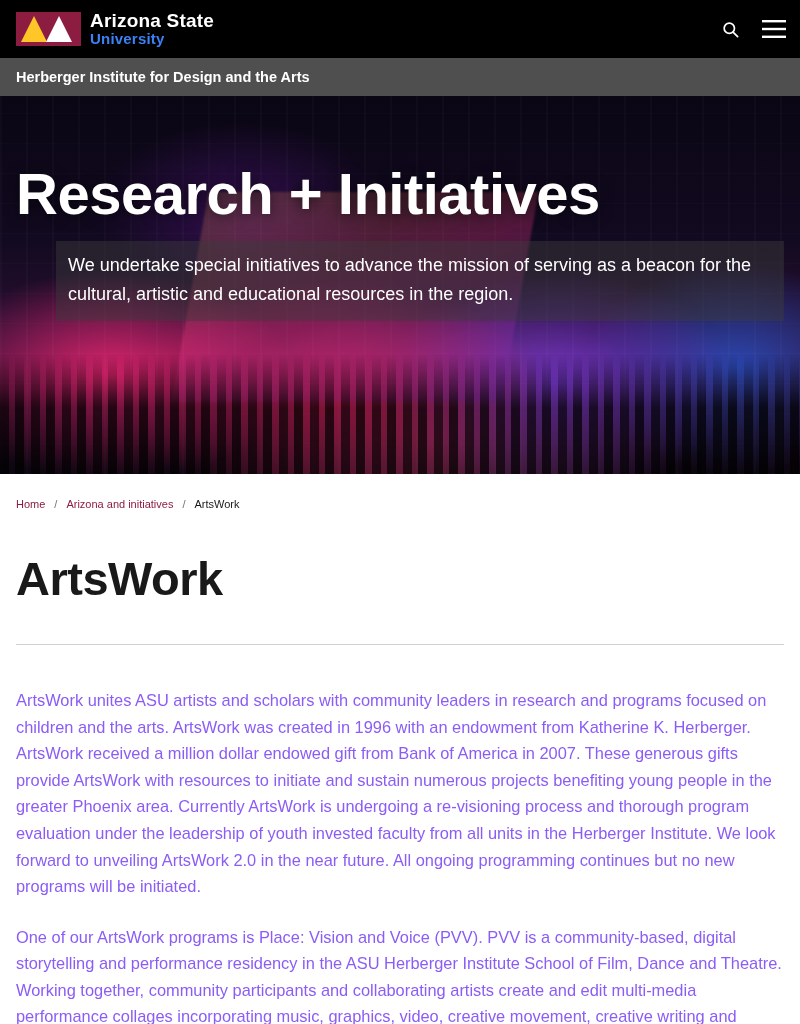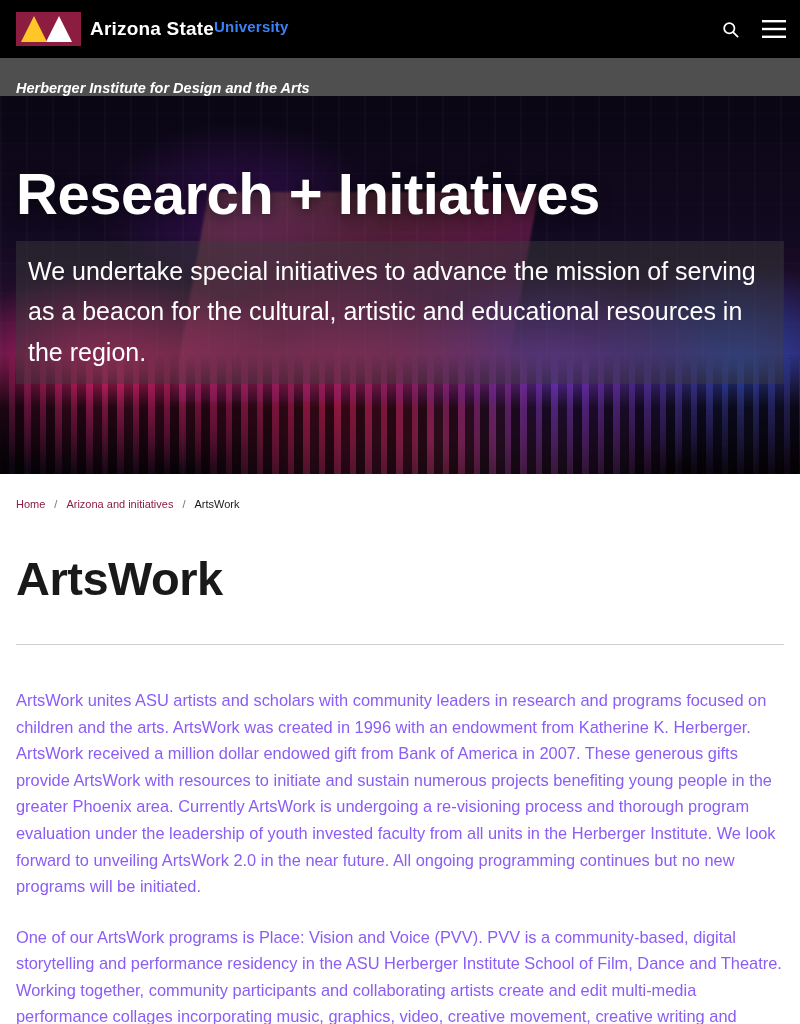--- a/index.html
+++ b/index.html
@@ -46,21 +46,21 @@
   .logo-mark .a2 {
     position: absolute;
     left: 30px; top: 4px;
     width: 0; height: 0;
     border-left: 13px solid transparent;
     border-right: 13px solid transparent;
     border-bottom: 26px solid #ffffff;
   }
   .logo-text {
     display: flex;
-    flex-direction: row;
+    flex-direction: column;
     line-height: 1.05;
     justify-content: center;
   }
   .logo-text .l1 {
     color: #ffffff;
     font-size: 19px;
     font-weight: bold;
     letter-spacing: .2px;
   }
   .logo-text .l2 {
@@ -85,23 +85,22 @@
     cursor: pointer;
     line-height: 0;
   }
   .icon-btn svg { display: block; }
 
   
   .unitbar {
     background: #4f4f4f;
     height: 38px;
     display: flex;
-    align-items: flex-end;
+    align-items: center;
     padding: 0 16px;
-    font-style: italic;
   }
   .unitbar a {
     color: #ffffff;
     font-size: 14.5px;
     font-weight: bold;
     text-decoration: none;
   }
 
   
   .hero {
@@ -166,22 +165,23 @@
     color: #ffffff;
     letter-spacing: -.5px;
     text-shadow: 0 2px 14px rgba(0,0,0,.6);
   }
   .hero-sub {
     margin-top: 16px;
     max-width: 770px;
     background: rgba(60,60,60,.45);
     padding: 10px 12px 12px 12px;
     color: #ffffff;
-    font-size: 25px;
+    font-size: 18px;
     line-height: 1.62;
+    margin-left: 40px;
   }
 
   
   .content {
     padding: 0 16px;
   }
   .breadcrumb {
     padding: 24px 0 6px 0;
     font-size: 11px;
     color: #191919;

